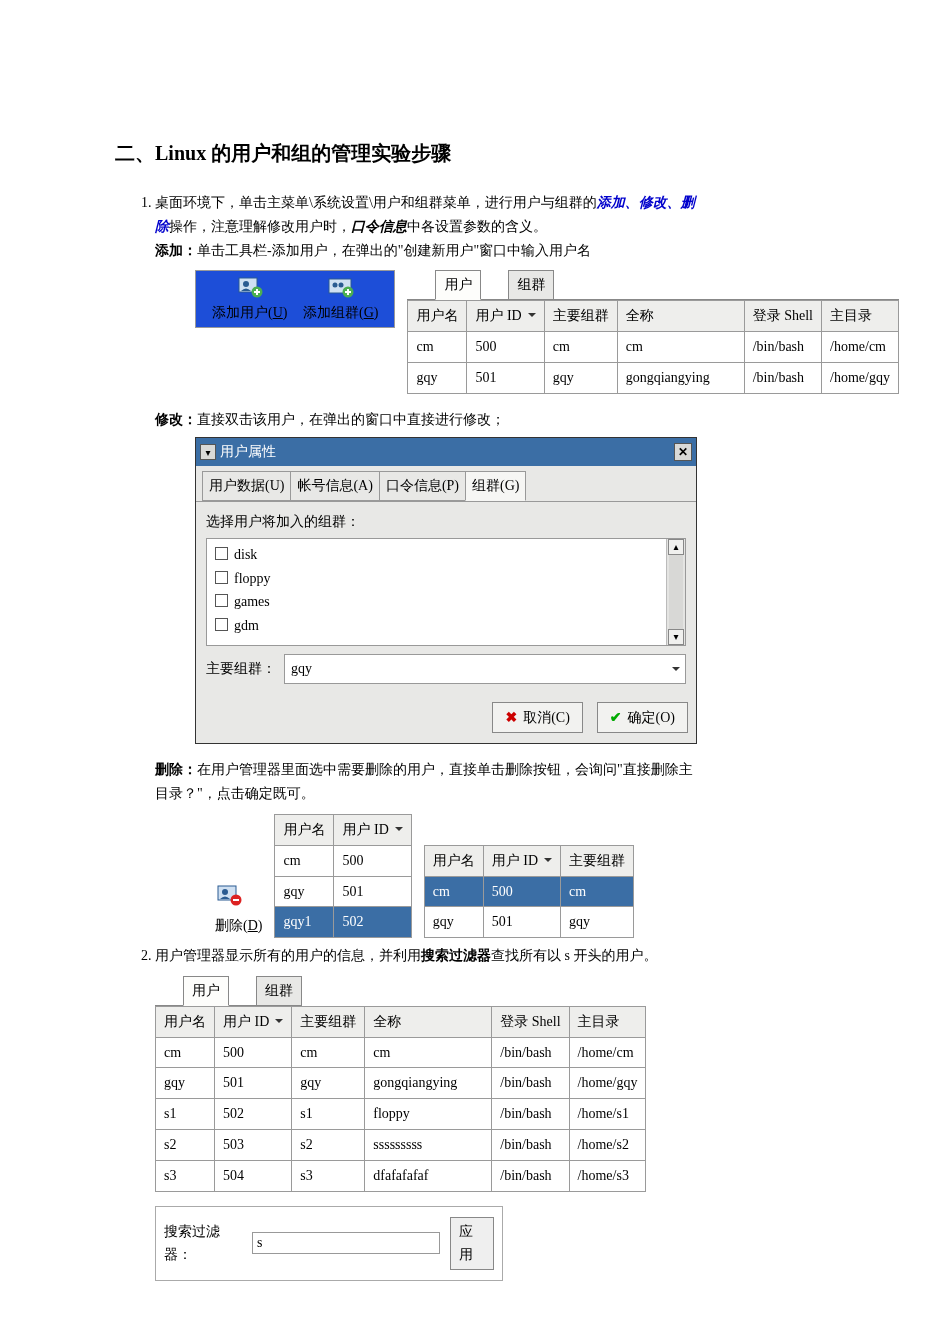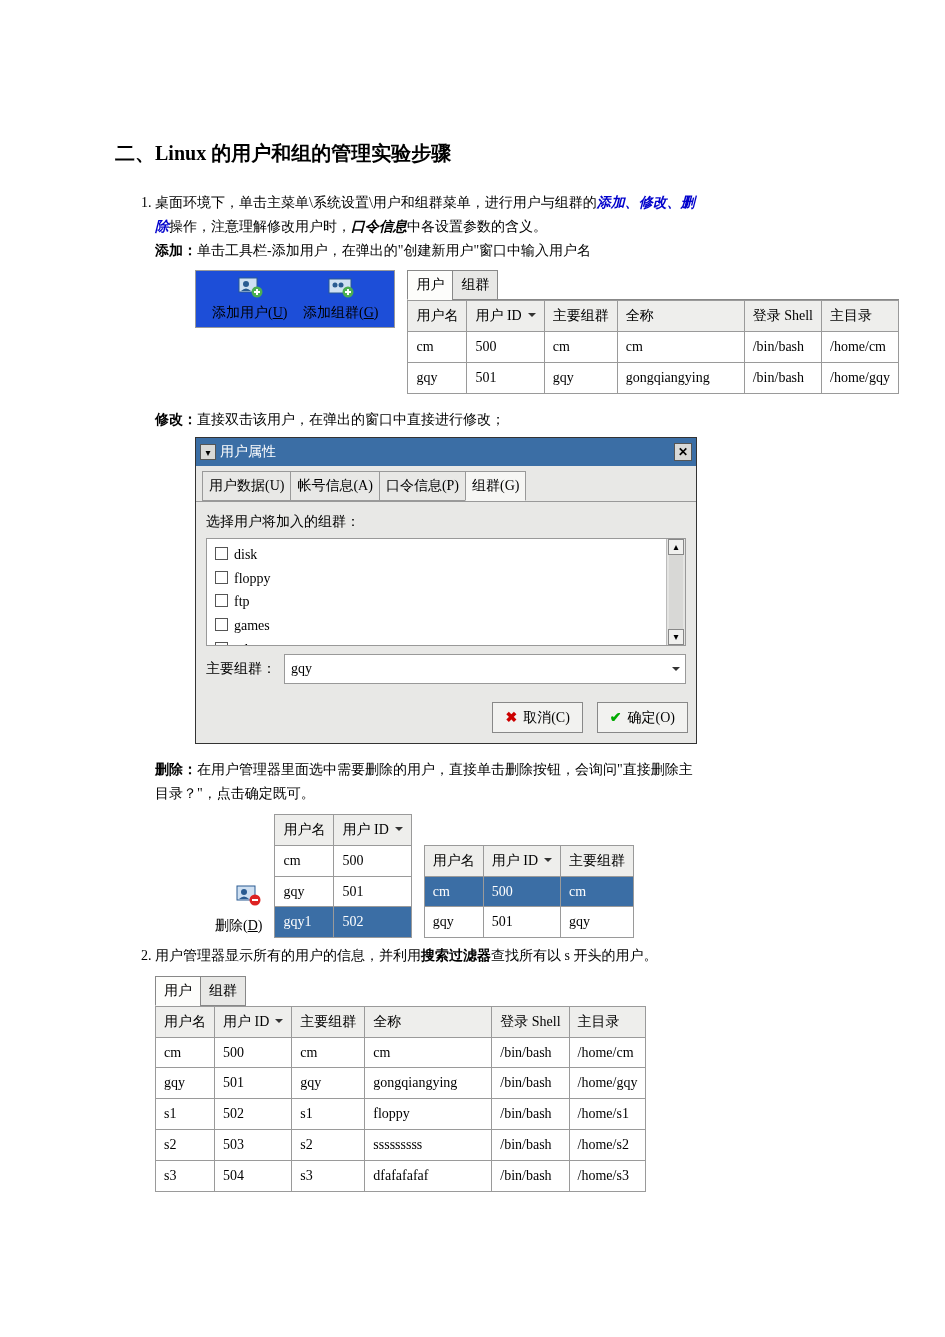--- a/index.html
+++ b/index.html
@@ -63,20 +63,21 @@
     border-bottom: 1px solid #888;
     font-size: 14px;
   }
   .tab {
     padding: 2px 8px;
     border: 1px solid #888;
     background: #e8e8e6;
     margin-right: -1px;
     margin-bottom: -1px;
     cursor: default;
+    margin-left: 28px;
   }
   .tab.active { background: #fdfdfb; border-bottom: 1px solid #fdfdfb; }
   table.grid {
     border-collapse: collapse;
     font-size: 14px;
     background: #fff;
   }
   table.grid th, table.grid td {
     border: 1px solid #9a9a9a;
     padding: 3px 8px;
@@ -349,21 +350,20 @@
           <div class="dlg-tab">帐号信息(A)</div>
           <div class="dlg-tab">口令信息(P)</div>
           <div class="dlg-tab active">组群(G)</div>
         </div>
         <div class="dlg-body">
           <div>选择用户将加入的组群：</div>
           <div class="dlg-list">
             <div class="dlg-list-inner">
               <div><span class="chk"></span><span>disk</span></div>
               <div><span class="chk"></span><span>floppy</span></div>
-              <div><span class="chk"></span><span>ftp</span></div>
               <div><span class="chk"></span><span>games</span></div>
               <div><span class="chk"></span><span>gdm</span></div>
 
             </div>
             <div class="dlg-scroll">
               <div>▴</div>
               <div style="flex:1;border:none;background:#d8d8d6"></div>
               <div>▾</div>
             </div>
           </div>
@@ -384,21 +384,21 @@
         </div>
       </div>
 
       <div class="spacer-md"></div>
       <span class="b">删除：</span><span>在用户管理器里面选中需要删除的用户，直接单击删除按钮，会询问"直接删除主目录？"，点击确定既可。</span>
 
       <div class="spacer-sm"></div>
 
       
       <div class="hstack" style="margin-left:60px; align-items:flex-end;">
-        <div style="text-align:right;margin-top:40px">
+        <div style="text-align:left;margin-top:40px">
           <div class="del-icon">
             <svg viewBox="0 0 28 24">
                 <rect x="3" y="3" width="18" height="14" fill="#cfe0f2" stroke="#2a5b91"></rect>
                 <circle cx="10" cy="9" r="3" fill="#2a5b91"></circle>
                 <path d="M5 16 q5 -5 10 0" fill="#2a5b91"></path>
                 <circle cx="21" cy="17" r="5.5" fill="#d22"></circle>
                 <path d="M18 17 h6" stroke="#fff" stroke-width="2"></path>
               </svg>
           </div>
           <span>删除(</span><span class="ul">D</span><span>)</span>
@@ -507,15 +507,20 @@
                 <td>dfafafafaf</td>
                 <td>/bin/bash</td>
                 <td>/home/s3</td>
               </tr>
         </tbody>
           </table>
       </div>
 
       <div class="spacer-md"></div>
 
+      <div class="filter-row">
+        <span>搜索过滤器：</span>
+        <input type="text" value="s" style="">
+        <div class="filter-apply">应用</div>
+      </div>
     </li>
   </ol>
 </div>
 
 </body></html>

